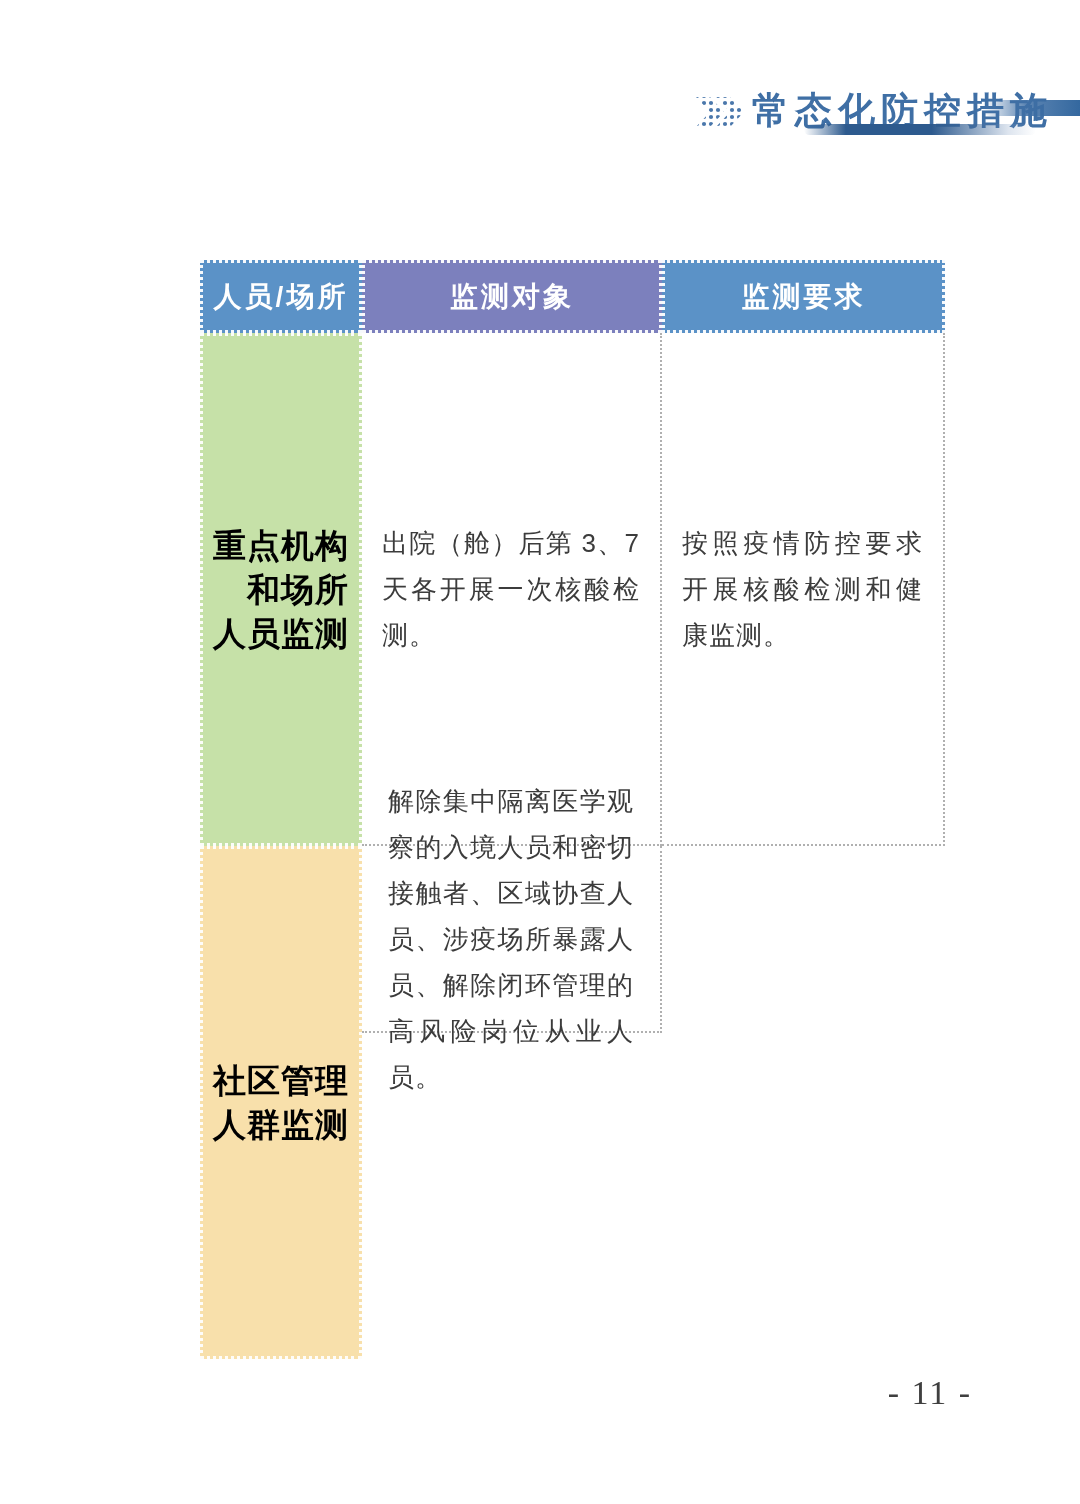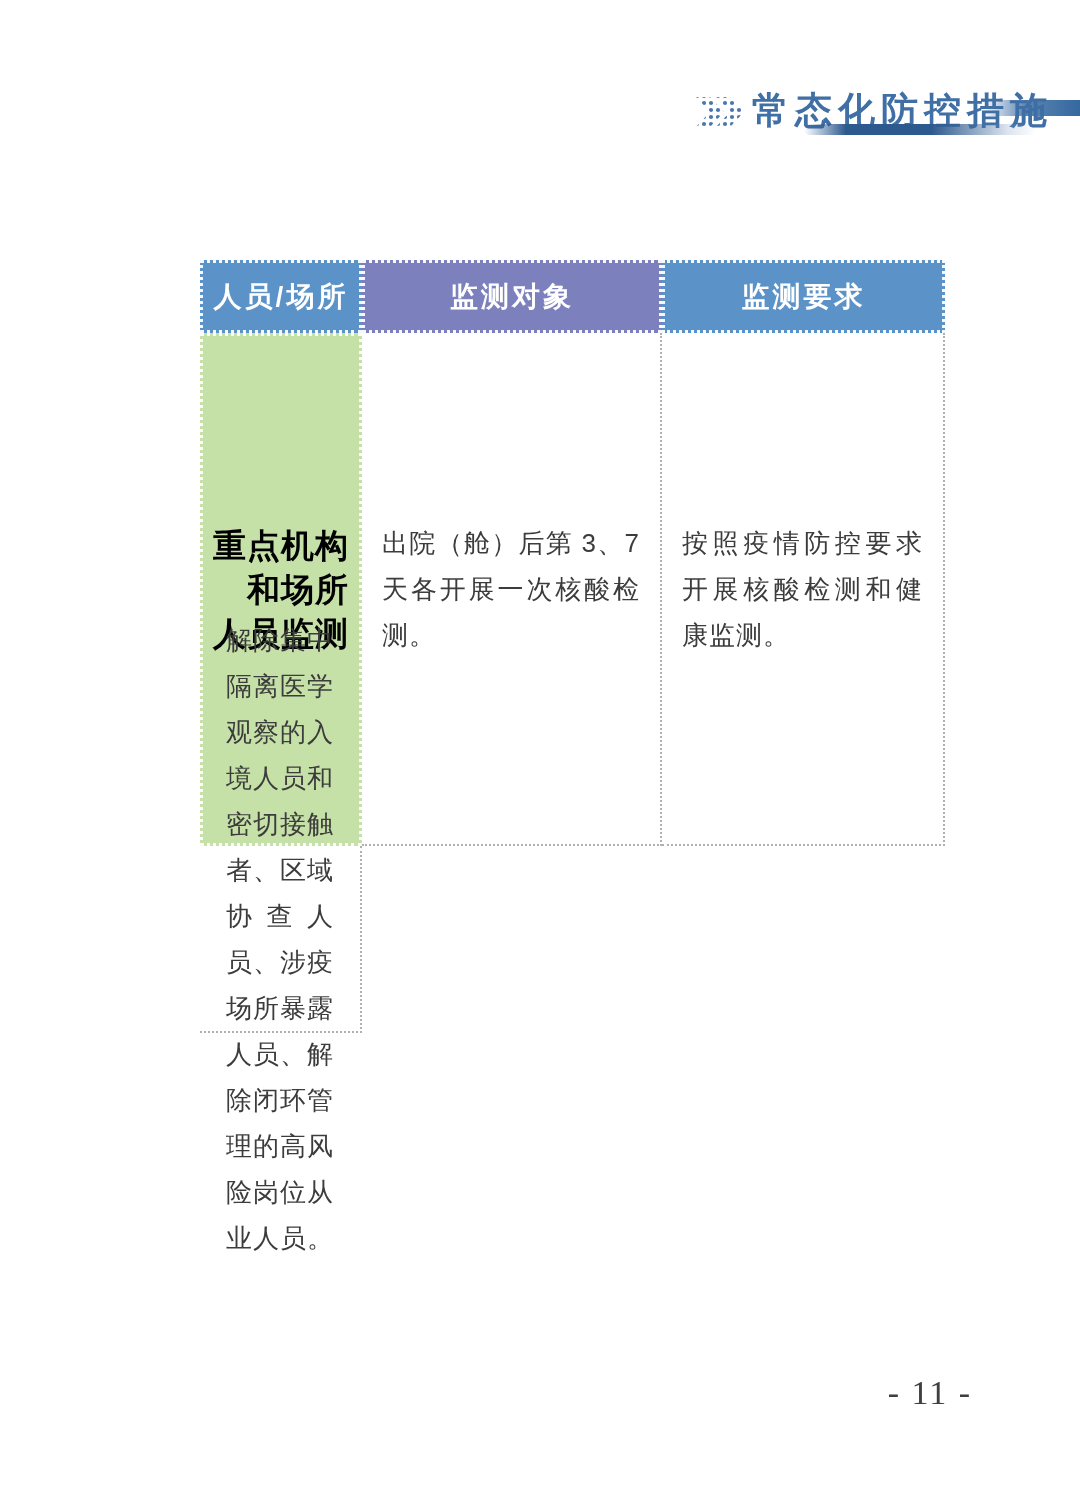--- a/index.html
+++ b/index.html
@@ -114,20 +114,24 @@
     <div class="cell cell-colored th th-blue">
       <span>监测要求</span>
     </div>
 
     <div class="cell cell-colored label-green">
       <div class="row-label">重点机构
 和场所
 人员监测</div>
     </div>
 
+    <div class="cell cell-colored label-yellow">
+      <div class="row-label">社区管理
+人群监测</div>
+    </div>
     <div class="cell cell-white">
       <div class="body-txt pad-req">出院（舱）后第 3、7 天各开展一次核酸检测。</div>
     </div>
     <div class="cell cell-white">
       <div class="body-txt pad-req">按照疫情防控要求开展核酸检测和健康监测。</div>
     </div>
     <div class="cell cell-white">
       <div class="body-txt pad-target">解除集中隔离医学观察的入境人员和密切接触者、区域协查人员、涉疫场所暴露人员、解除闭环管理的高风险岗位从业人员。</div>
     </div>
 

